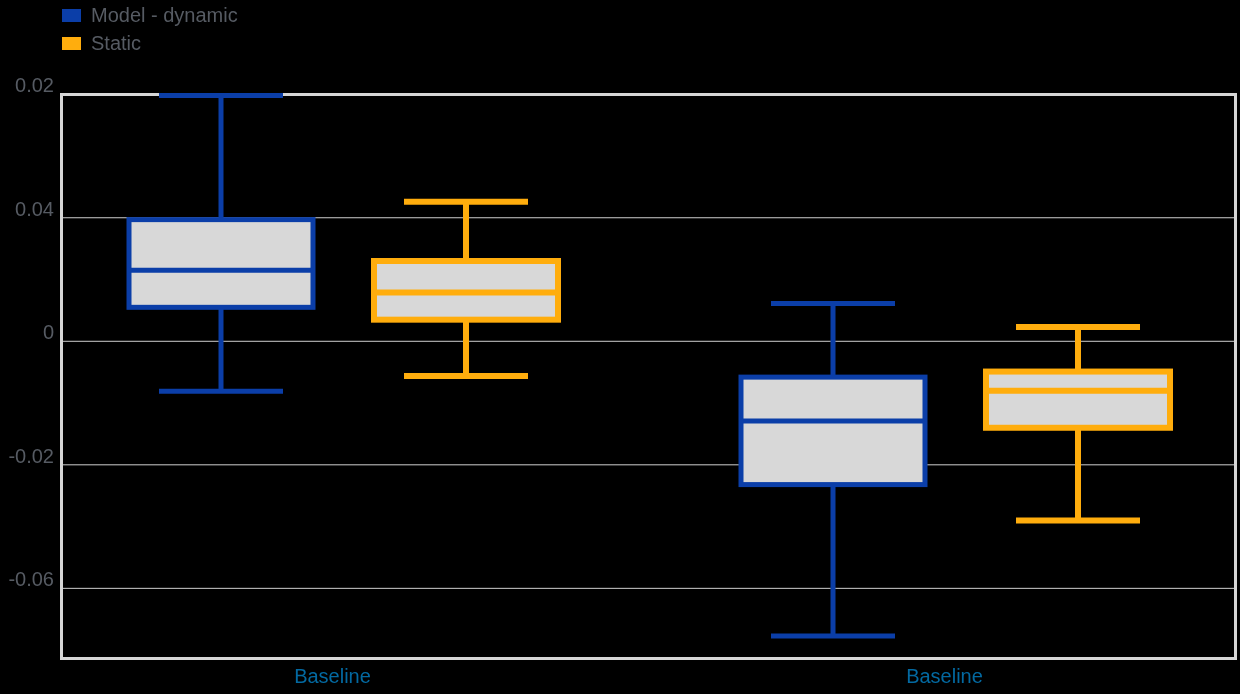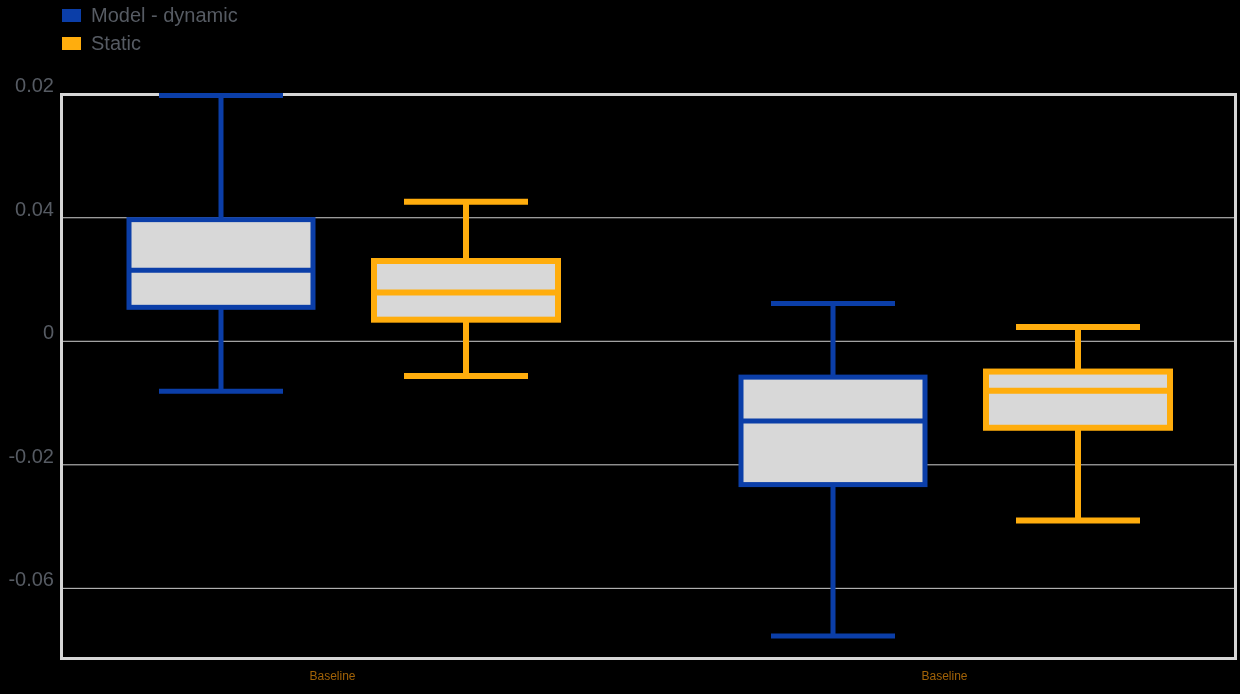--- a/index.html
+++ b/index.html
@@ -11,21 +11,21 @@
   .legend-item{display:flex;align-items:center;height:28px;}
   .swatch{width:19px;height:13px;margin-right:10px;display:inline-block;}
   .legend-label{font-size:20px;color:#565b63;line-height:1;}
   #plot-svg{position:absolute;left:0;top:0;}
   .ytick{
     position:absolute;left:0;width:54px;height:24px;line-height:24px;
     text-align:right;font-size:20px;color:#565b63;
   }
   .xlabel{
     position:absolute;width:220px;margin-left:-110px;top:664px;height:24px;line-height:24px;
-    text-align:center;font-size:12px;color:#a16207;
+    text-align:center;font-size:20px;color:#0369a1;
   }
 </style>
 </head>
 <body>
 
 <div class="stage">
 
   <div class="legend">
     <div class="legend-item">
       <span class="swatch" style="background: rgb(11, 62, 168);"></span>

